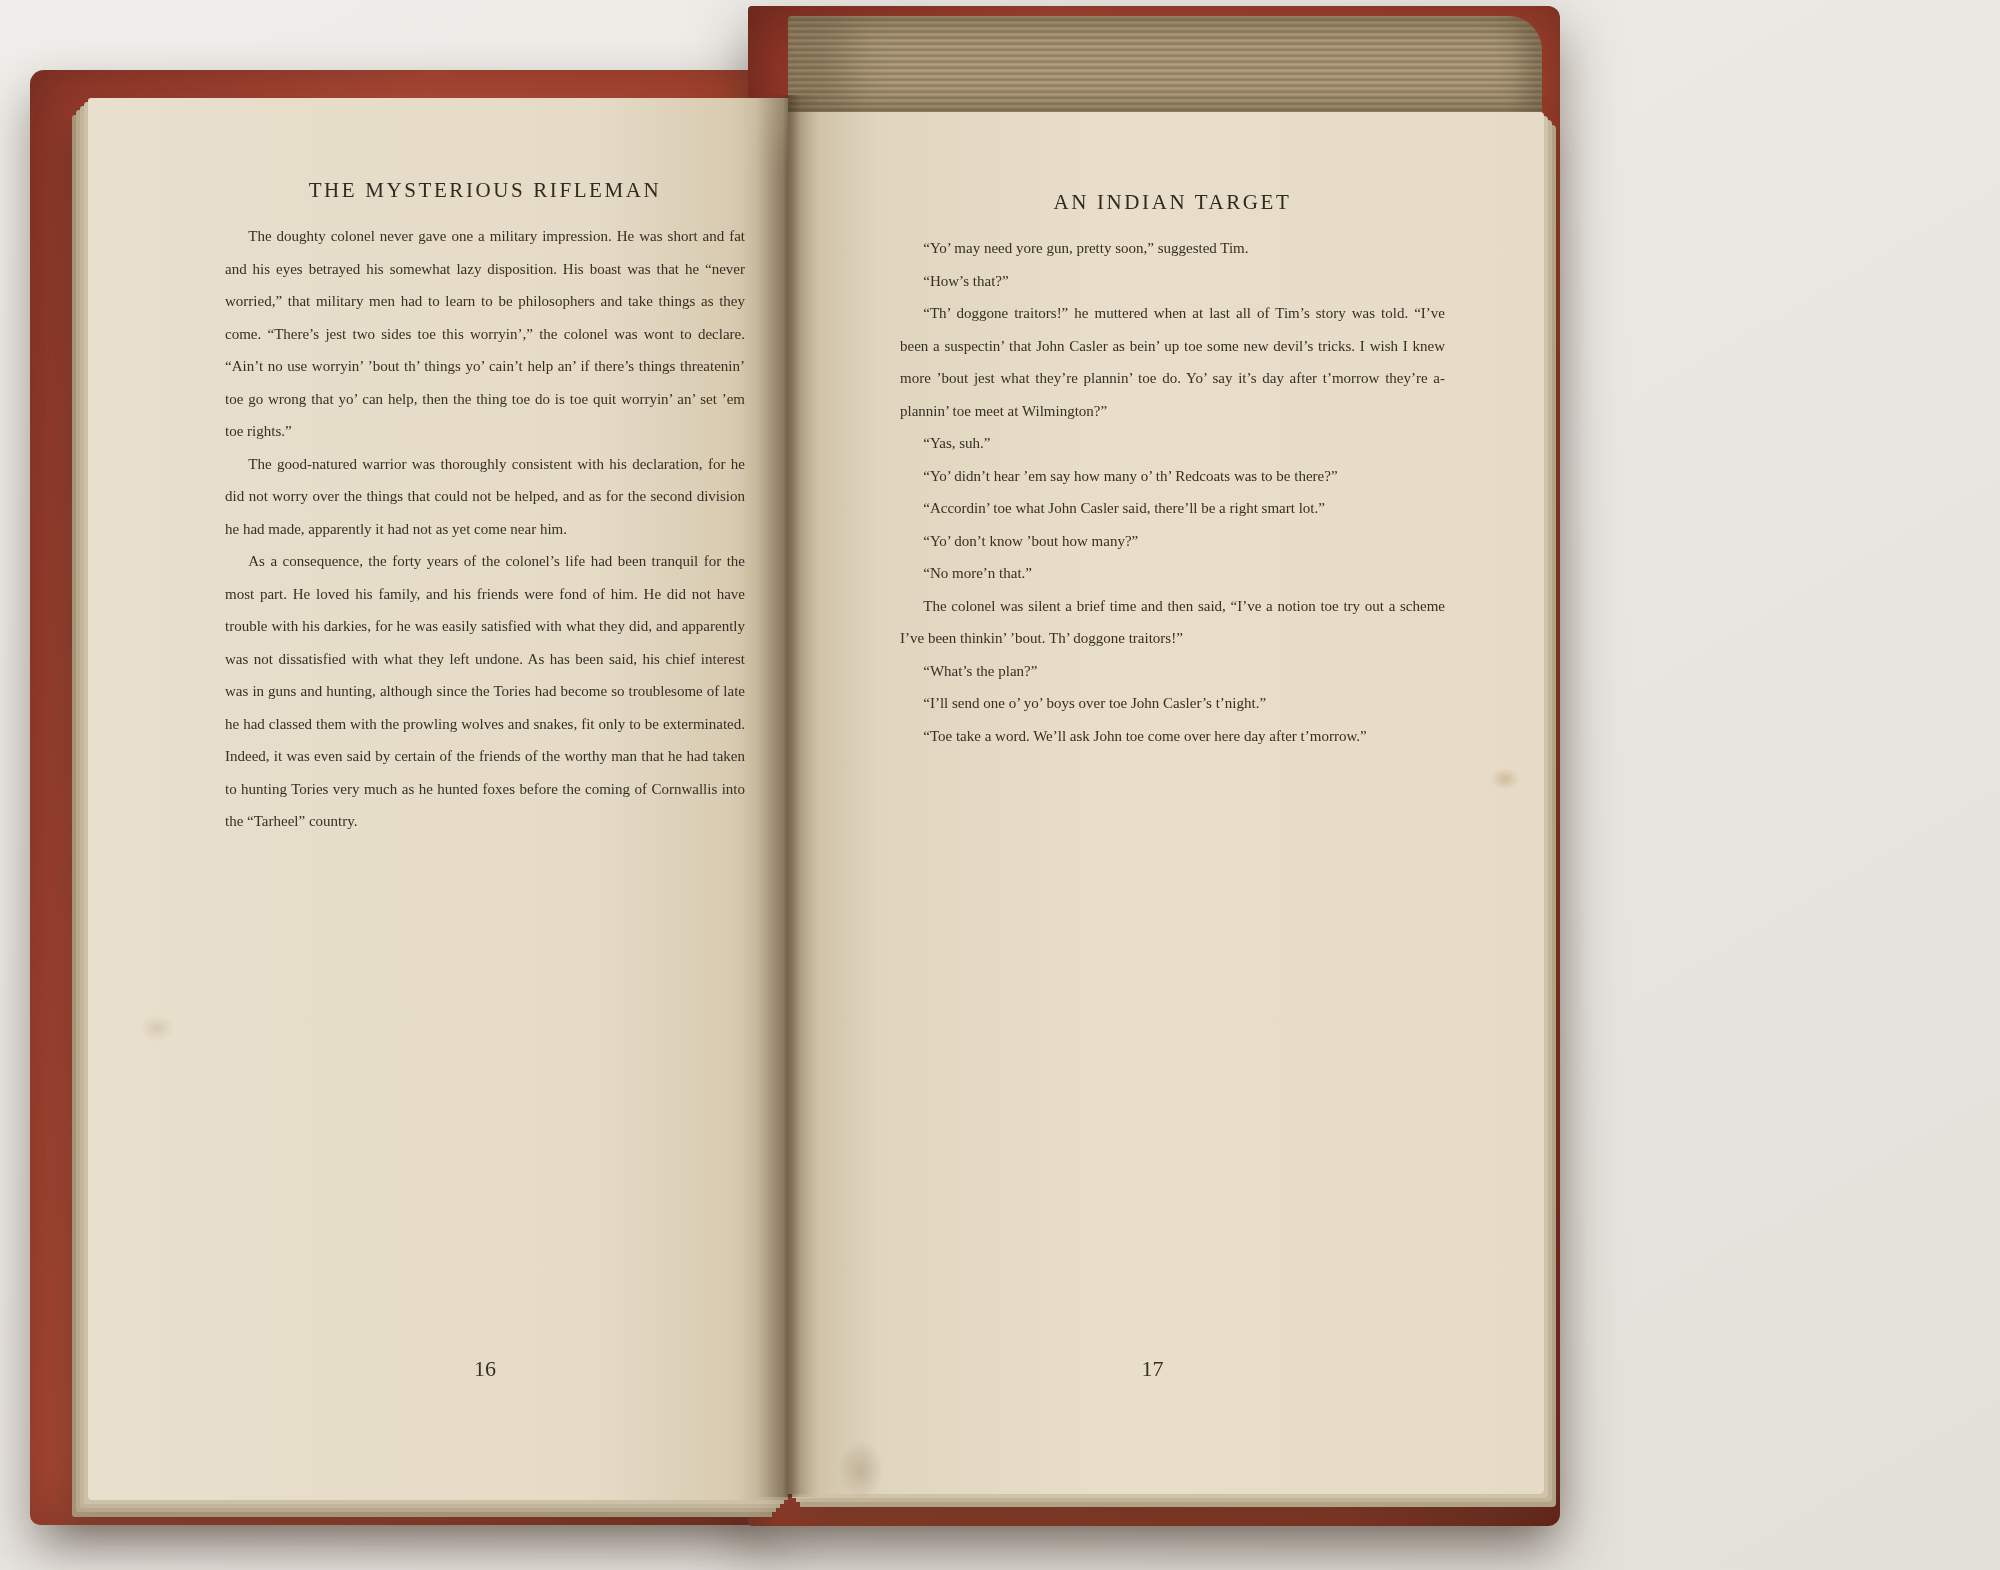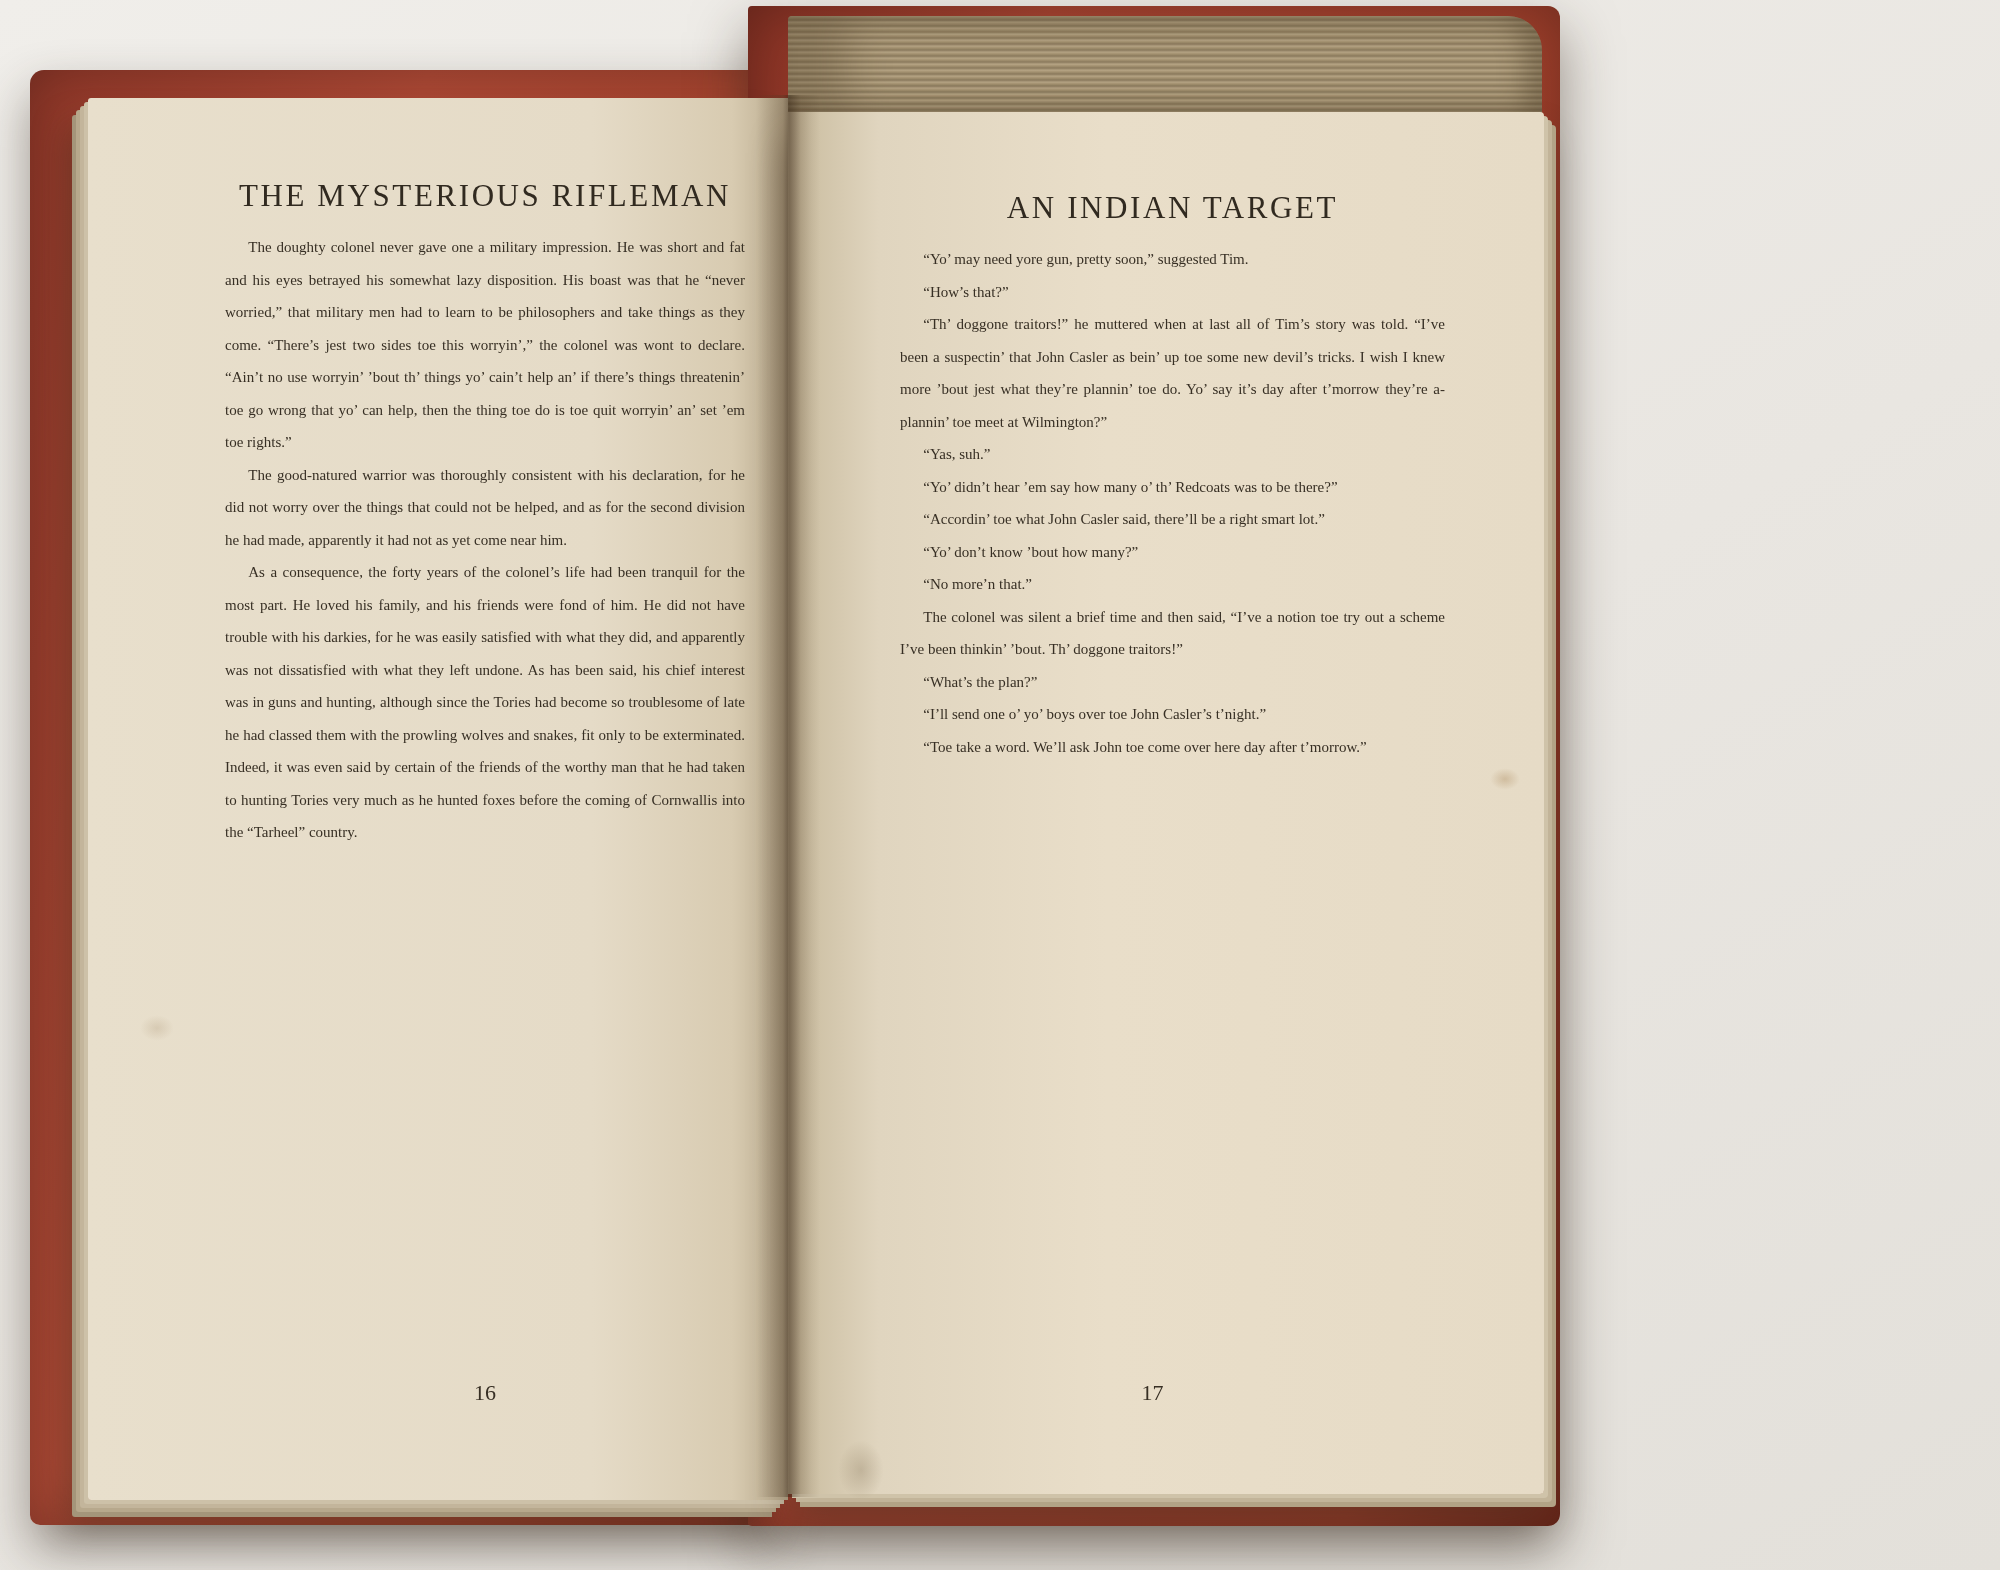--- a/index.html
+++ b/index.html
@@ -62,31 +62,31 @@
     background: linear-gradient(to right,
       rgba(80,60,38,0) 0%, rgba(80,60,38,0.30) 42%,
       rgba(55,38,22,0.48) 52%, rgba(80,60,38,0.18) 70%, rgba(80,60,38,0) 100%);
     pointer-events: none;
   }
   
   .text-col { position: absolute; color: #362e23; }
   .text-col-left  { left: 225px; top: 178px; width: 520px; }
   .text-col-right { left: 900px; top: 190px; width: 545px; }
   .page-header {
-    text-align: center; font-size: 31px; letter-spacing: 2.6px;
+    text-align: center; font-size: 21px; letter-spacing: 2.6px;
     color: #312a20; margin: 0 0 17px 0; white-space: nowrap;
   }
   .text-col p {
     margin: 0; text-indent: 1.55em;
     font-size: 15px; line-height: 32.5px;
     text-align: justify; color: #372f24;
   }
   .page-number {
     position: absolute; width: 520px; top: 1356px; text-align: center;
-    font-size: 22px; color: #372f24; margin-top: 24px;
+    font-size: 22px; color: #372f24;
   }
   .page-number-left  { left: 225px; }
   .page-number-right { left: 880px; width: 545px; }
   
   .stain { position: absolute; border-radius: 50%; pointer-events: none; }
   .stain-1 { left: 1490px; top: 768px; width: 30px; height: 22px;
     background: radial-gradient(rgba(150,108,55,0.28), rgba(150,108,55,0) 70%); }
   .stain-2 { left: 140px; top: 1015px; width: 34px; height: 26px;
     background: radial-gradient(rgba(140,110,70,0.18), rgba(140,110,70,0) 70%); }
   .stain-3 { left: 838px; top: 1440px; width: 46px; height: 60px;

